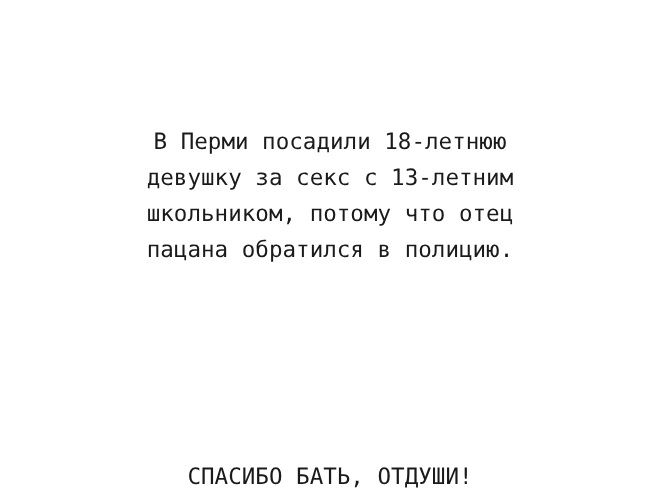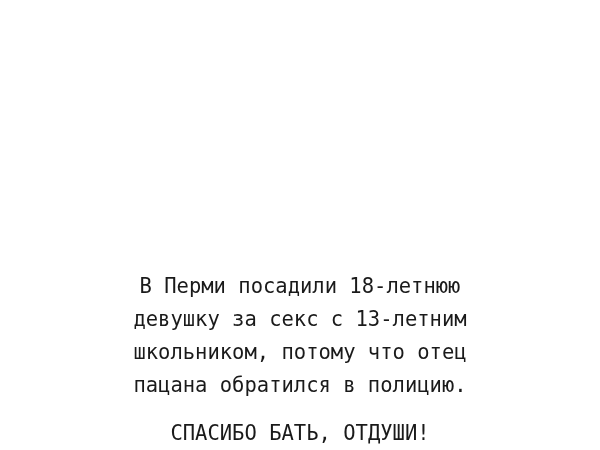--- a/index.html
+++ b/index.html
@@ -13,21 +13,21 @@
     font-family: "DejaVu Sans Mono", monospace;
     overflow: hidden;
   }
   .card {
     width: 600px;
     height: 450px;
     box-sizing: border-box;
     display: flex;
     flex-direction: column;
     align-items: center;
-    justify-content: flex-end;
+    justify-content: space-between;
     background: #ffffff;
   }
   .body-text {
     margin-top: 112px;
     width: 560px;
     text-align: center;
     color: #1a1a1a;
     font-family: "DejaVu Sans Mono", monospace;
     font-size: 20.5px;
     line-height: 33px;

